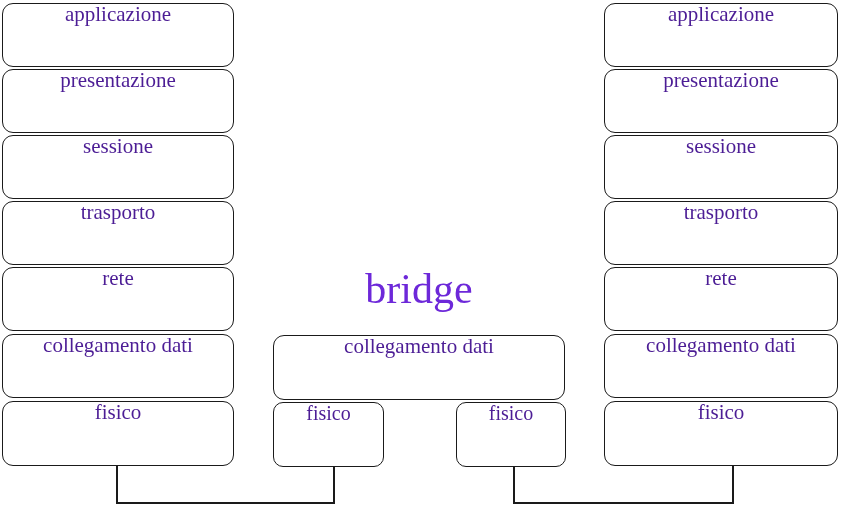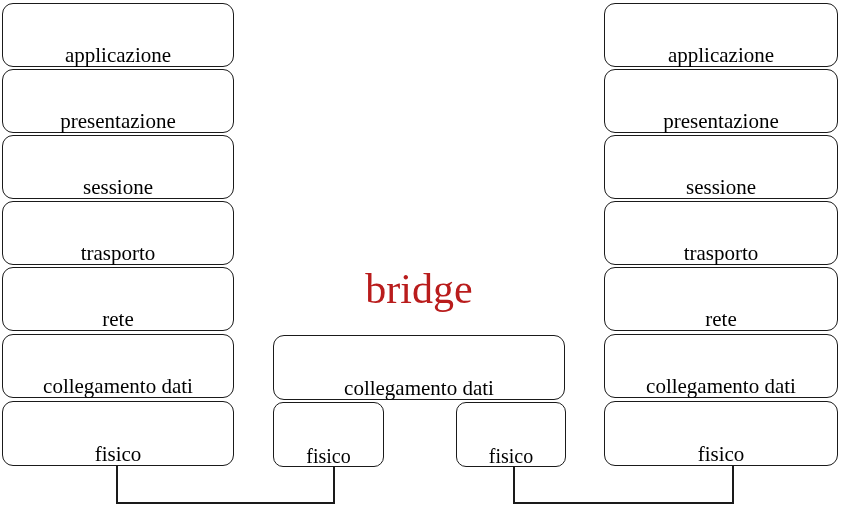--- a/index.html
+++ b/index.html
@@ -15,34 +15,34 @@
     overflow: hidden;
     font-family: "Liberation Serif", "DejaVu Serif", serif;
   }
   .layer-box {
     position: absolute;
     box-sizing: border-box;
     border: 1.4px solid #1a1a1a;
     border-radius: 11px;
     background: #ffffff;
     display: flex;
-    align-items: flex-end;
+    align-items: flex-start;
     justify-content: center;
-    color: #000000;
+    color: #4c1d95;
     font-size: 21px;
     line-height: 1;
     white-space: nowrap;
   }
   .layer-box.small {
     font-size: 20px;
     border-radius: 10px;
   }
   .bridge-title {
     position: absolute;
-    color: #b91c1c;
+    color: #6d28d9;
     font-size: 42px;
     line-height: 1;
     white-space: nowrap;
     text-align: center;
   }
   .conn {
     position: absolute;
     background: #1a1a1a;
   }
   .conn-v { width: 2px; }

